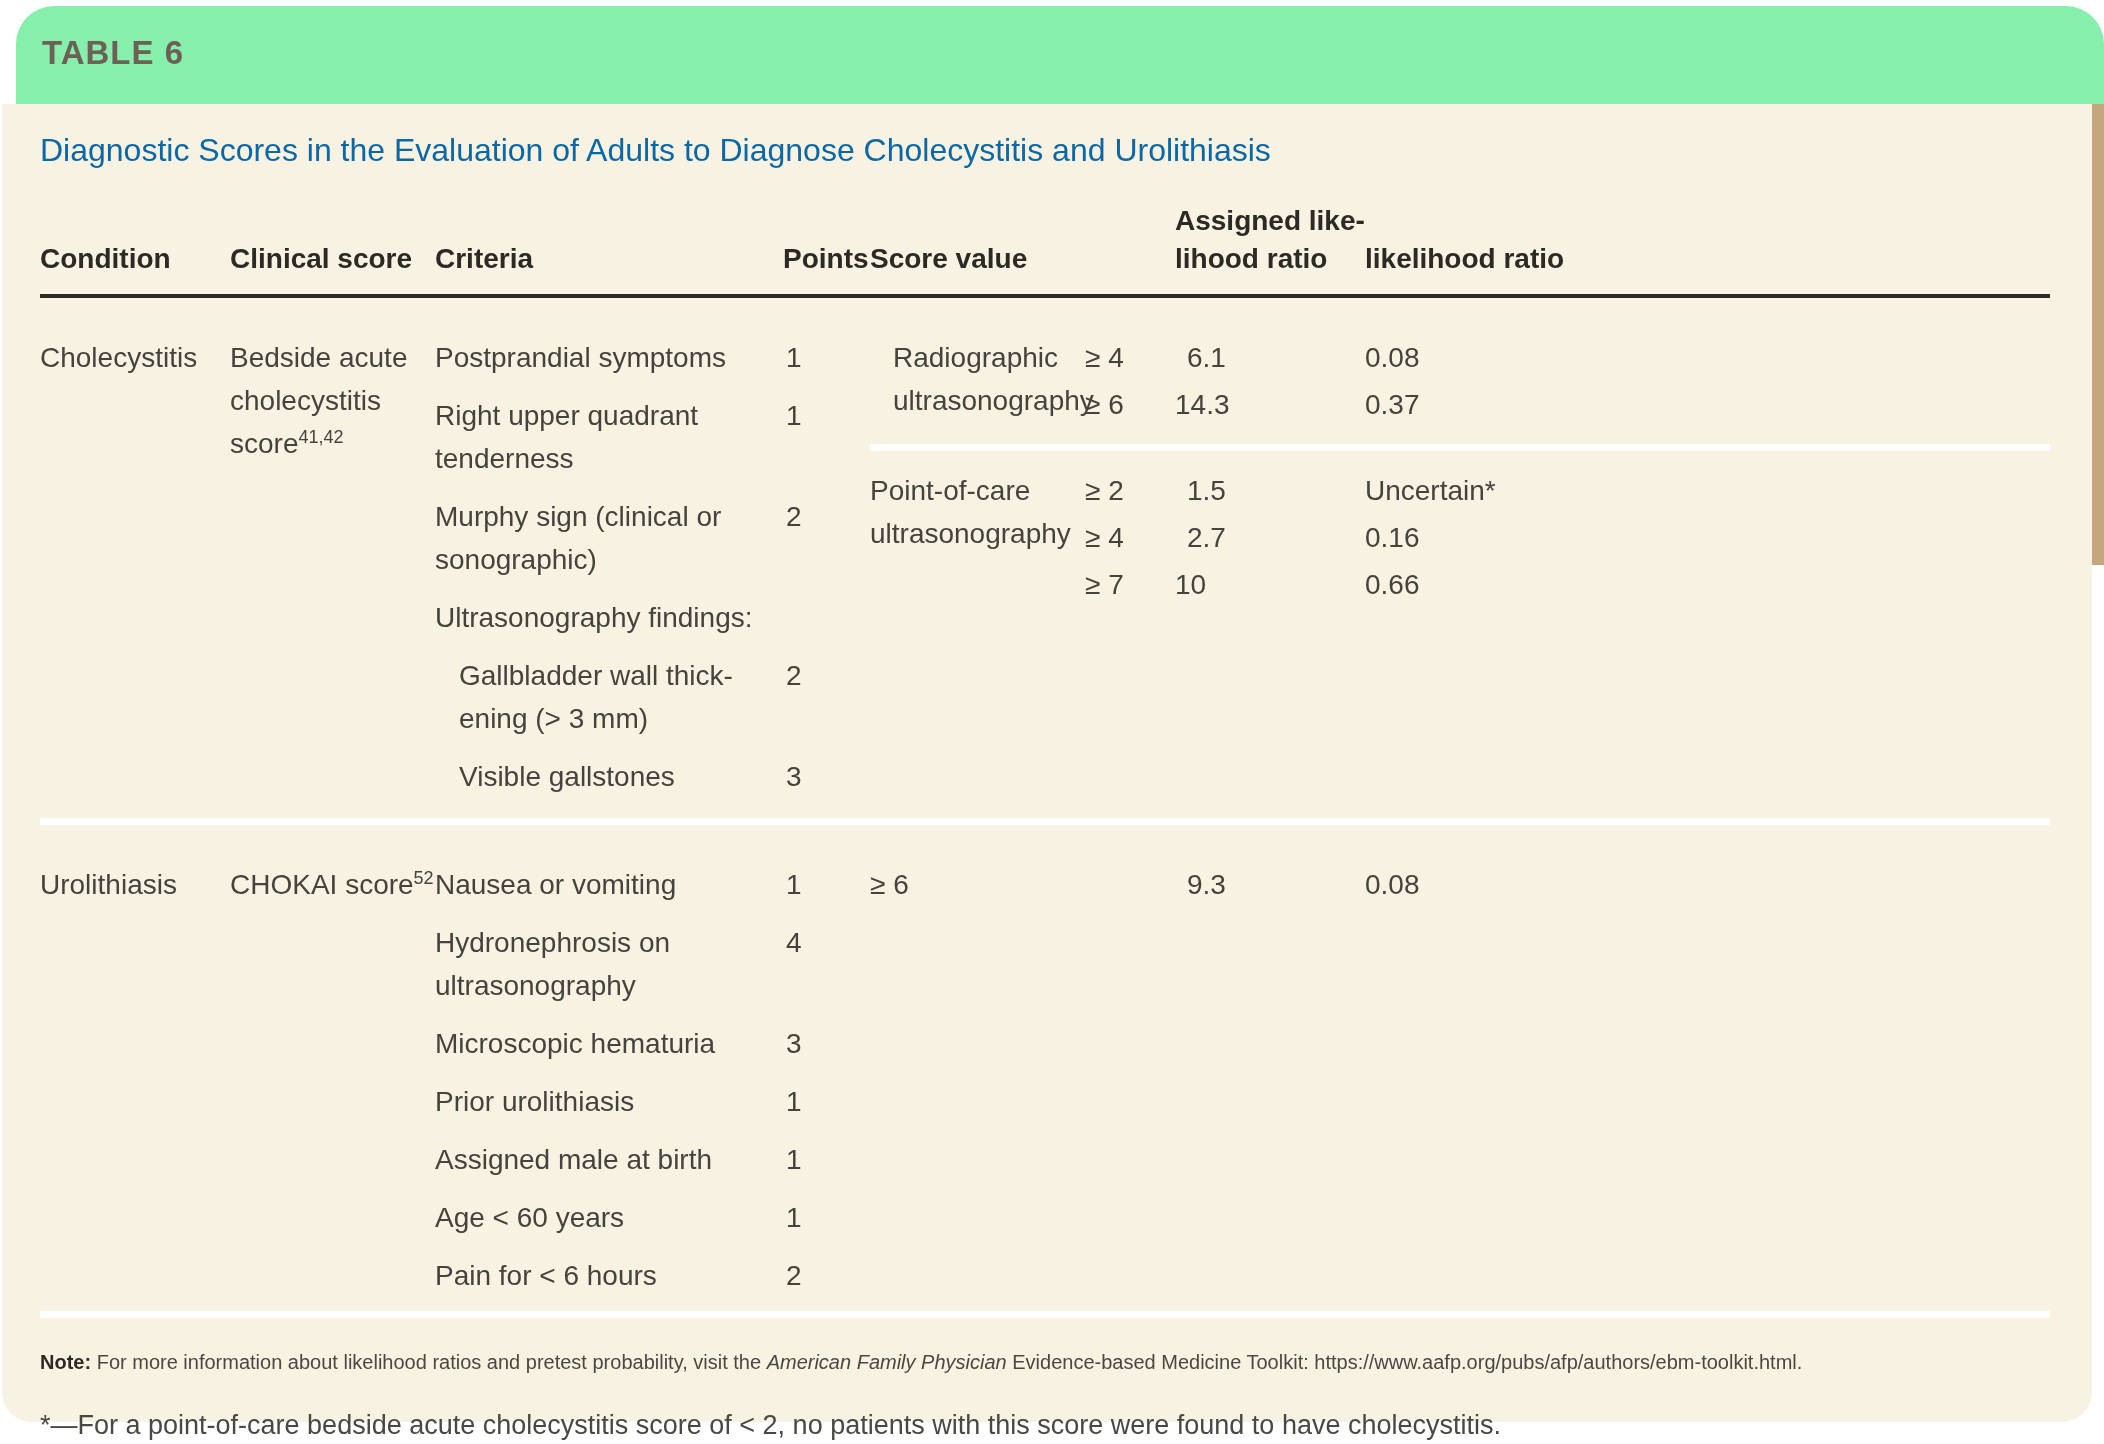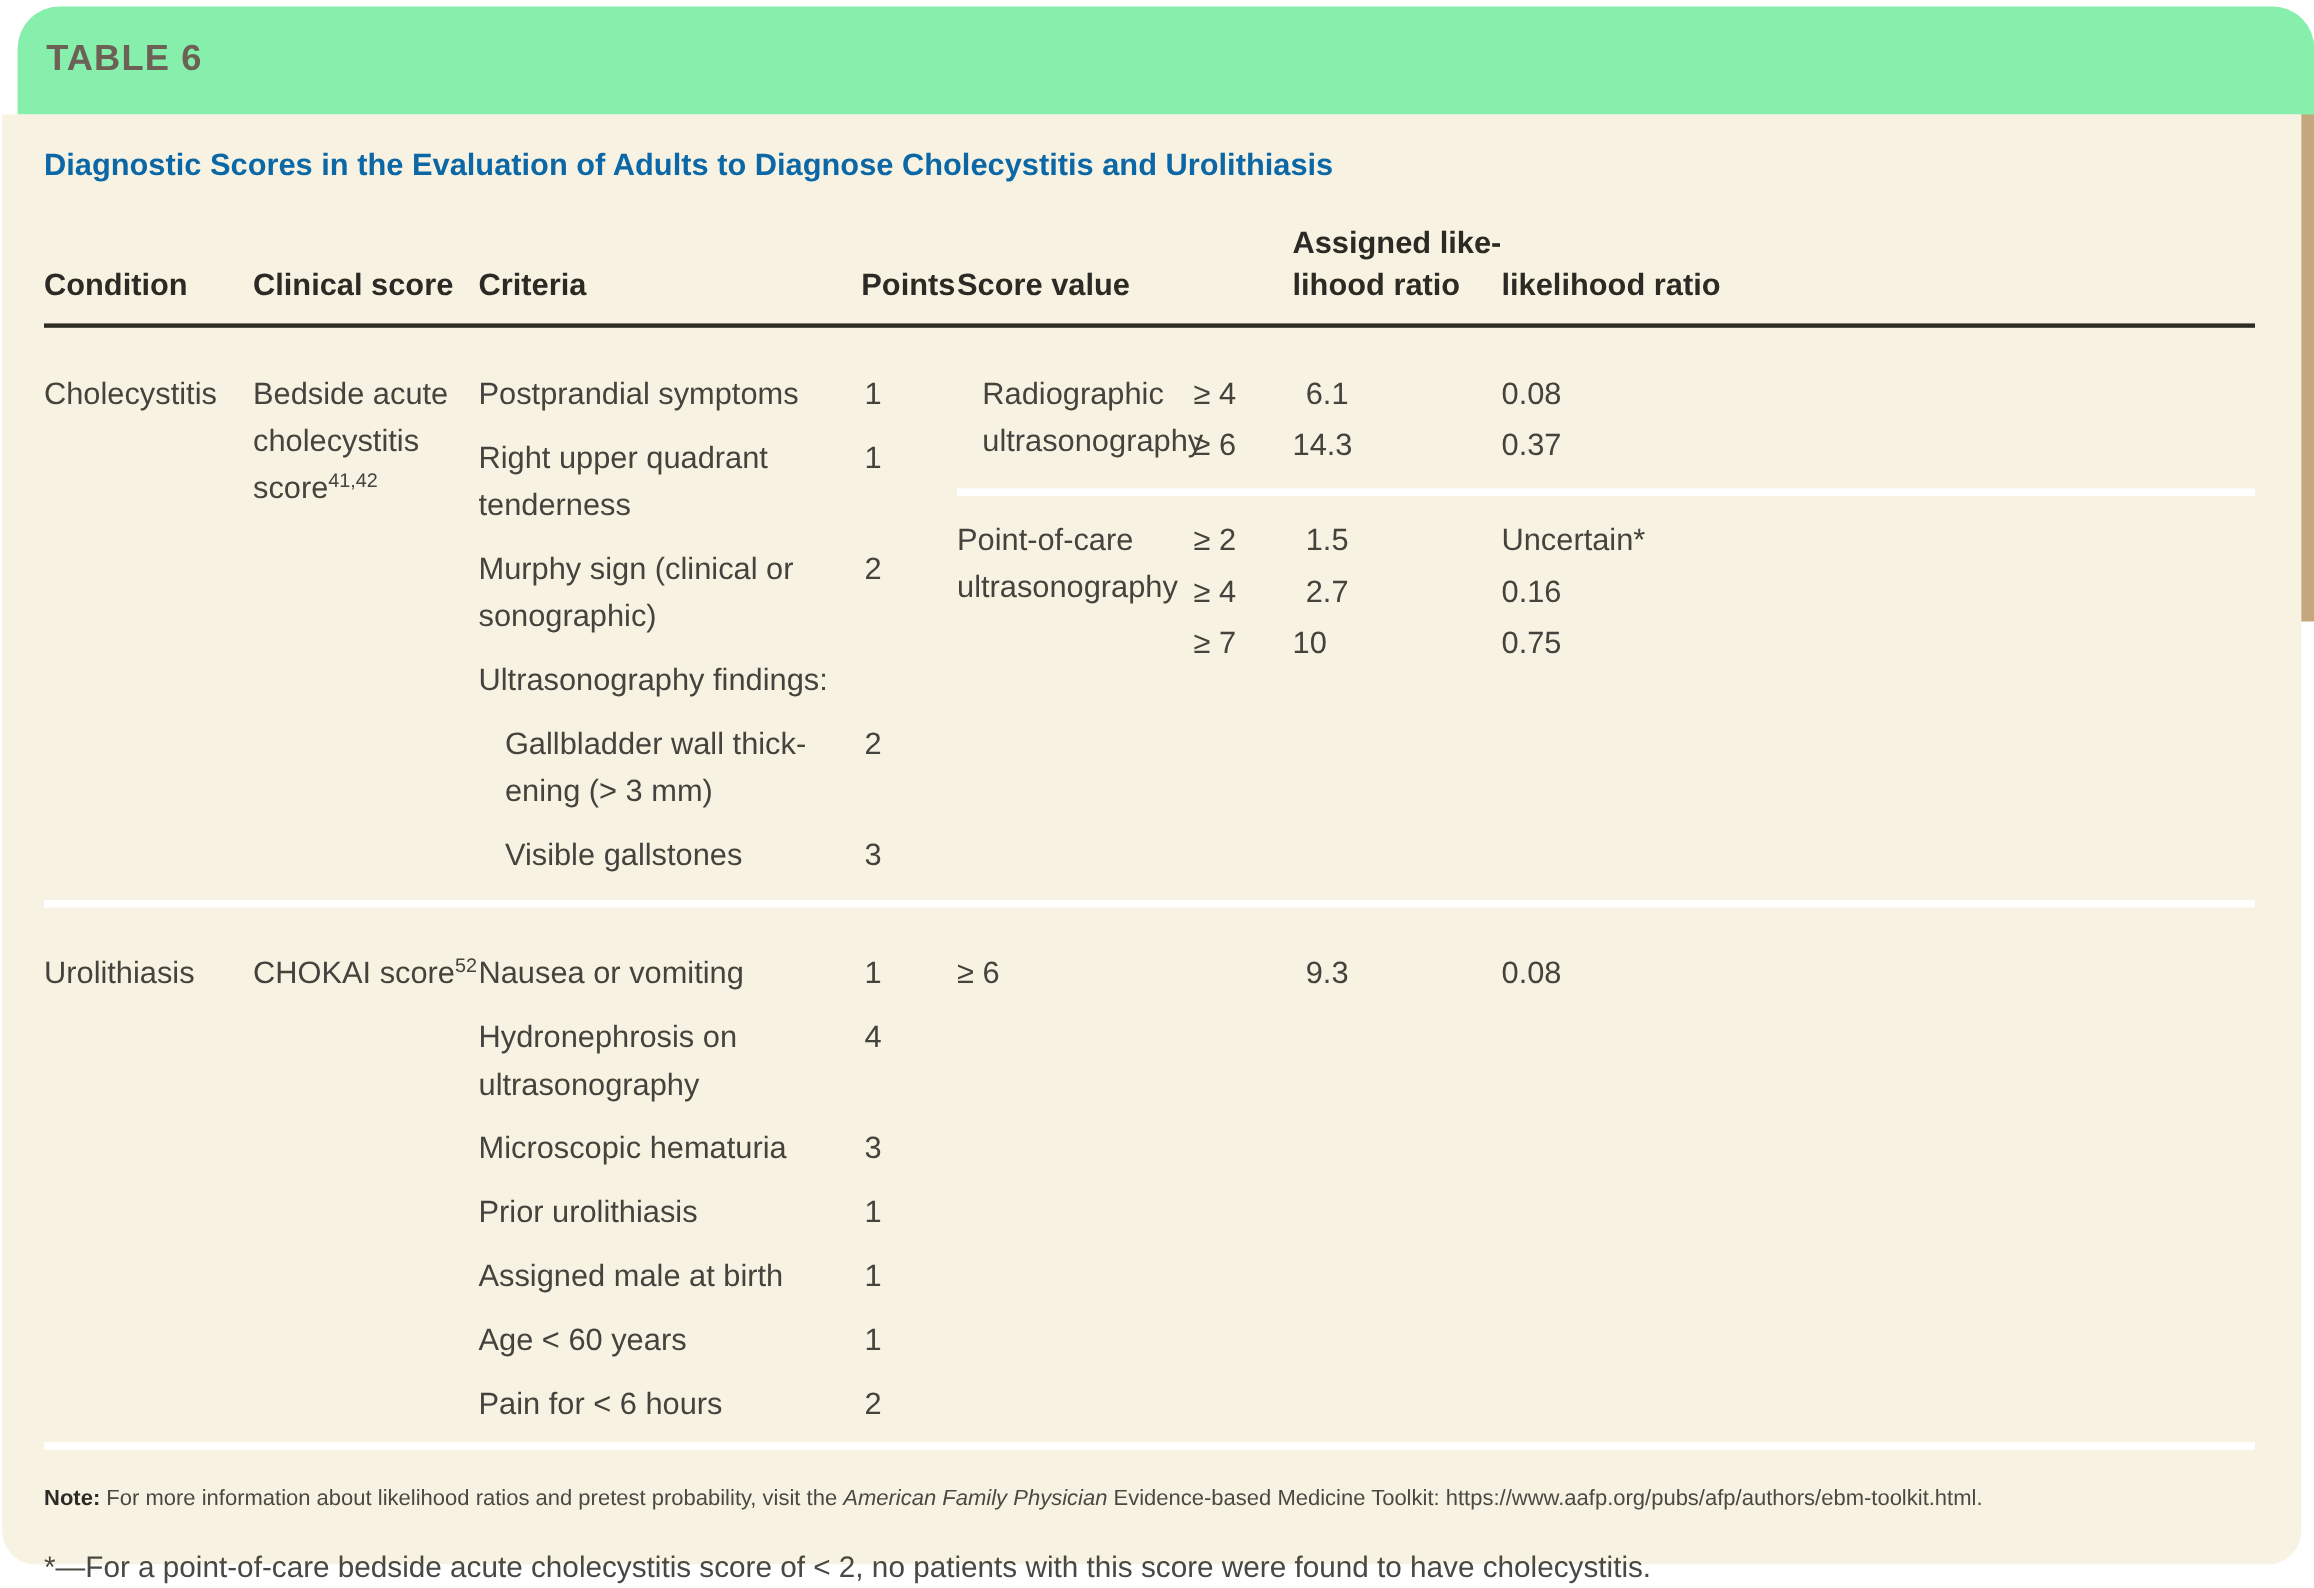--- a/index.html
+++ b/index.html
@@ -18,21 +18,21 @@
   }
   
   .tan-strip { position:absolute; right:0; top:100px; width:12px; height:465px; background:#c4a77c; }
 
   
   .card {
     position:absolute; left:2px; top:104px; width:2090px; height:1318px;
     background:#f7f2e1; border-radius:0 0 30px 30px;
     padding:24px 42px 0 38px; box-sizing:border-box;
   }
-  .title { margin:0; font-size:28px; line-height:44px; font-weight:bold; color:#0b67a5; }
+  .title { margin:0; font-size:32px; line-height:44px; font-weight:normal; color:#0b67a5; }
 
   .colheads {
     margin-top:30px; display:grid;
     grid-template-columns:190px 205px 348px 87px 215px 90px 190px auto;
     align-items:end; font-weight:bold; color:#2b2a25; font-size:28px; line-height:38px;
   }
   .rule { margin-top:16px; height:4px; background:#2e2c26; }
 
   .sec { display:grid; grid-template-columns:190px 205px 435px auto; padding-top:38px;
          font-size:28px; line-height:43px; }
@@ -126,21 +126,21 @@
         <div class="sgroup">
           <div class="glabel3">Point-of-care ultrasonography</div>
           <div>≥ 2</div>
           <div class="pad-dec">1.5</div>
           <div>Uncertain*</div>
           <div>≥ 4</div>
           <div class="pad-dec">2.7</div>
           <div>0.16</div>
           <div>≥ 7</div>
           <div>10</div>
-          <div>0.75</div>
+          <div>0.66</div>
         </div>
       </div>
     </section>
 
     <div class="sec-divider sd-1"></div>
 
     <section class="sec">
       <div class="cond">Urolithiasis</div>
       <div class="clin">
         <span>CHOKAI score</span><sup>52</sup>

